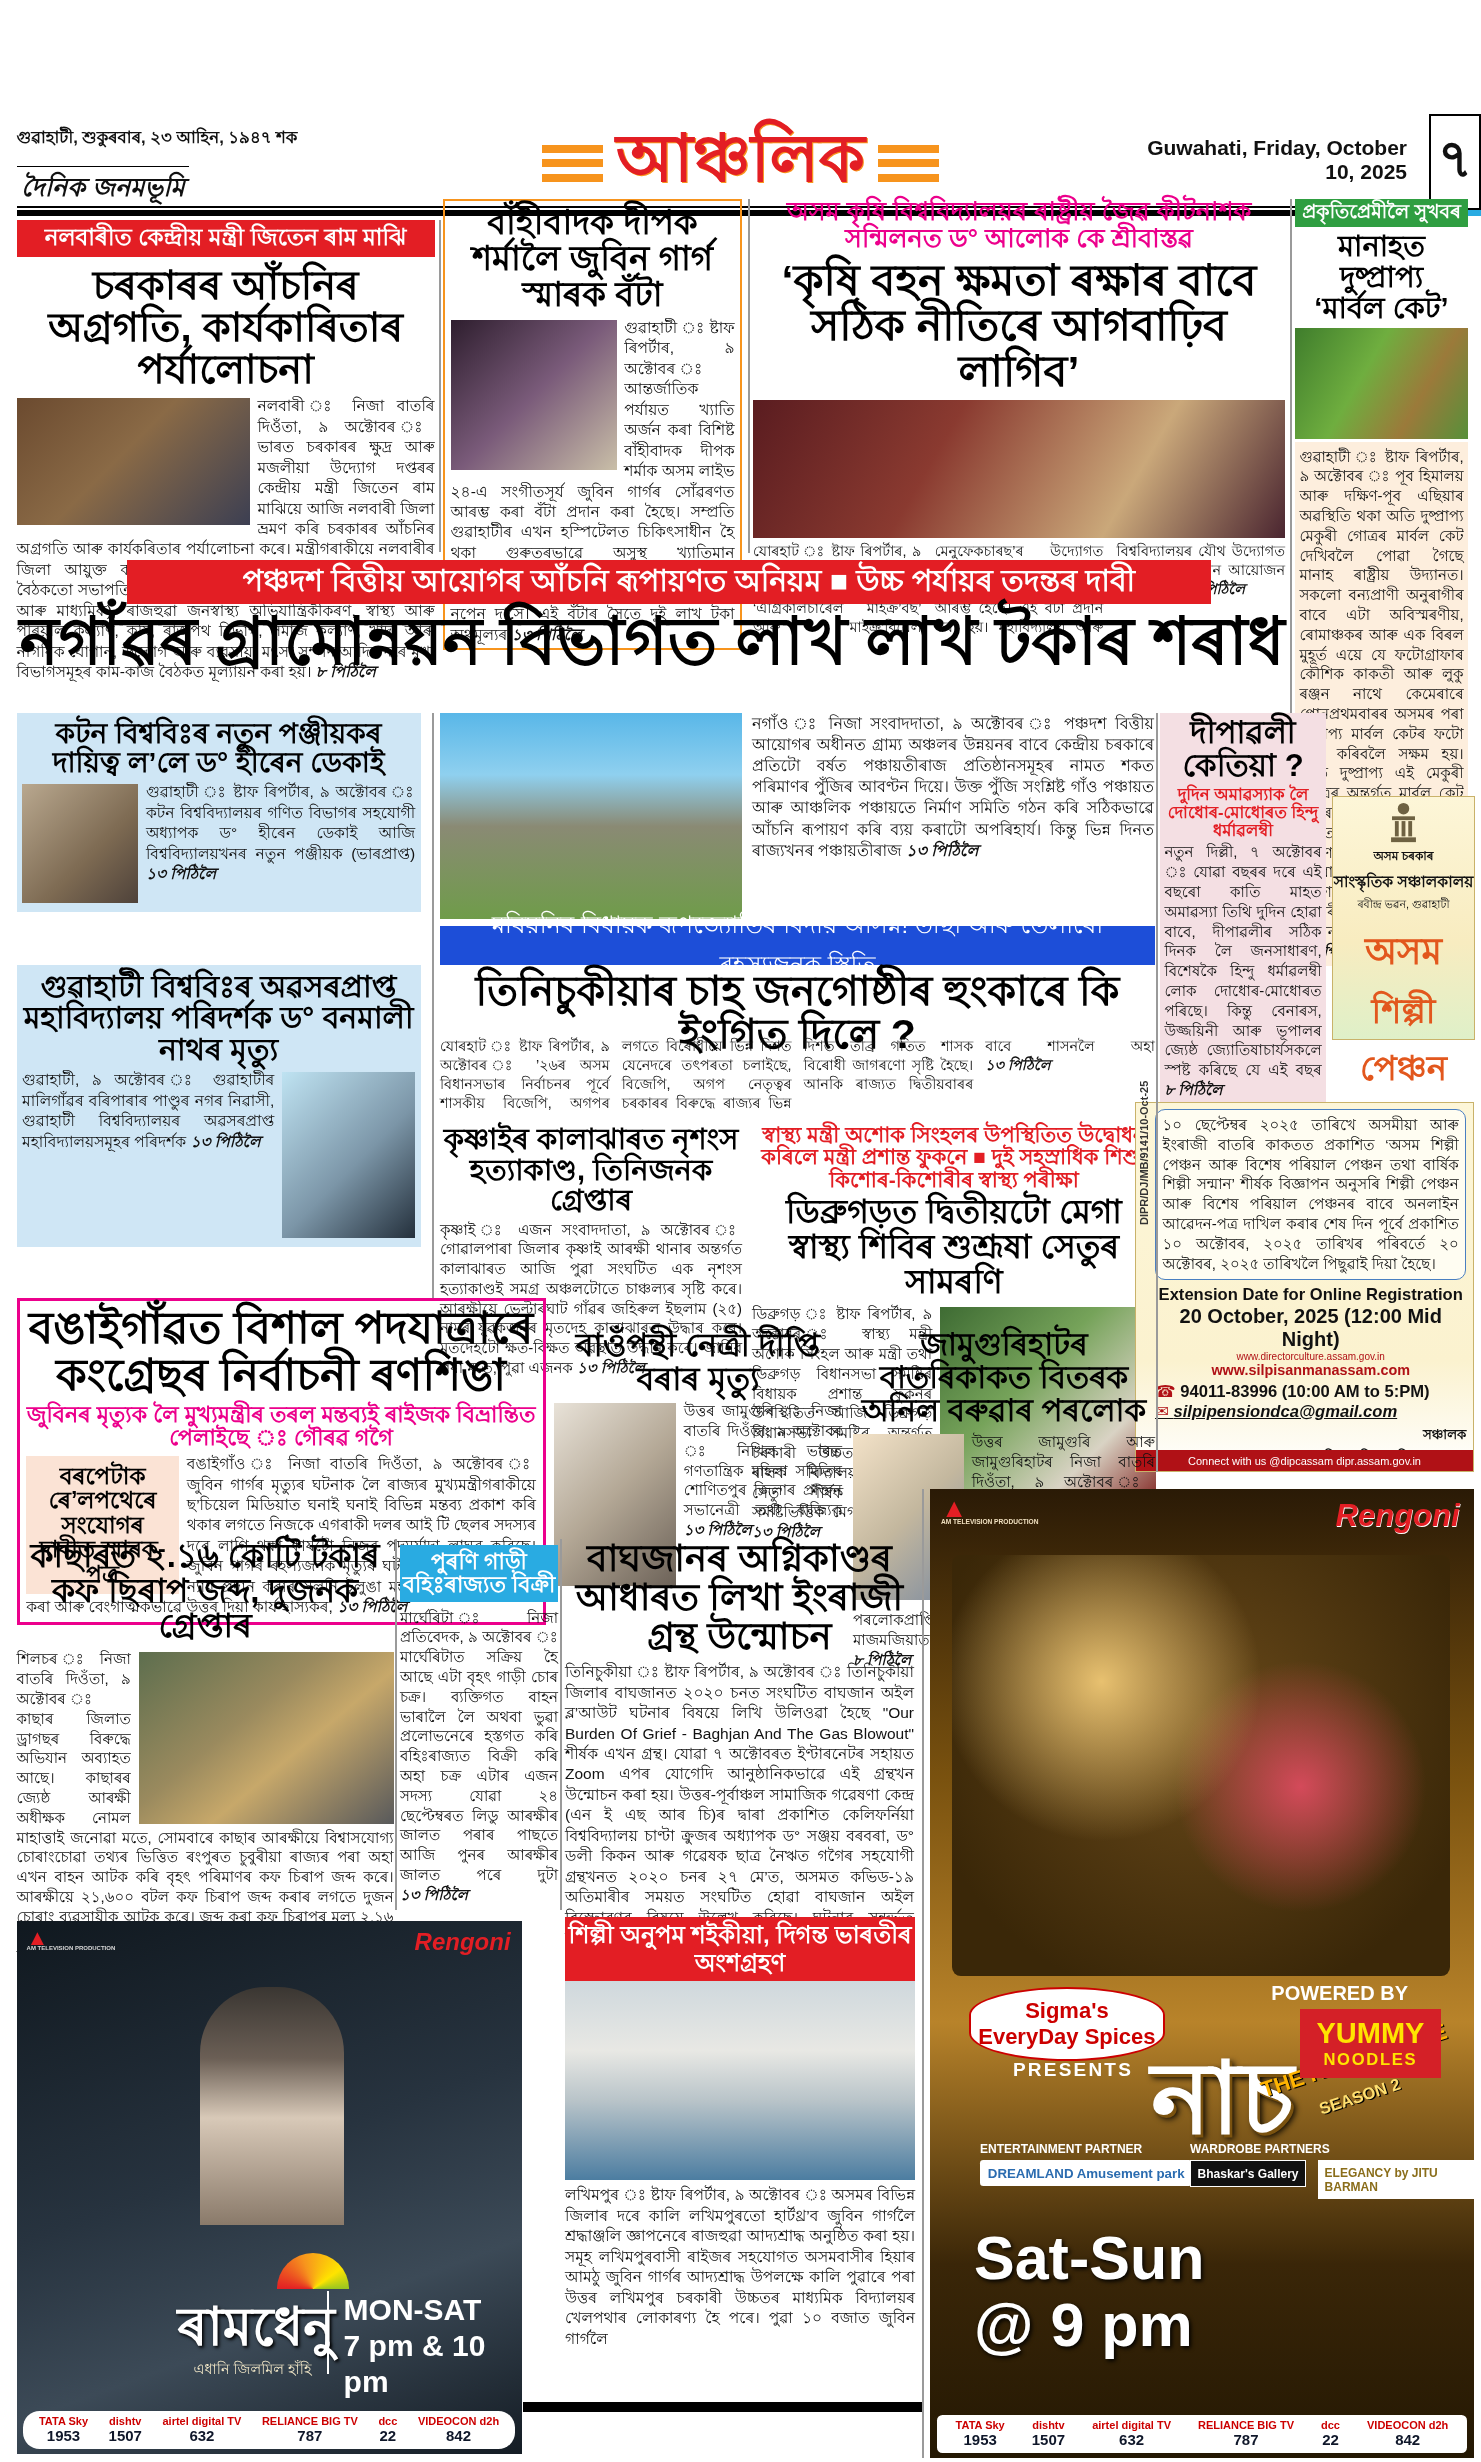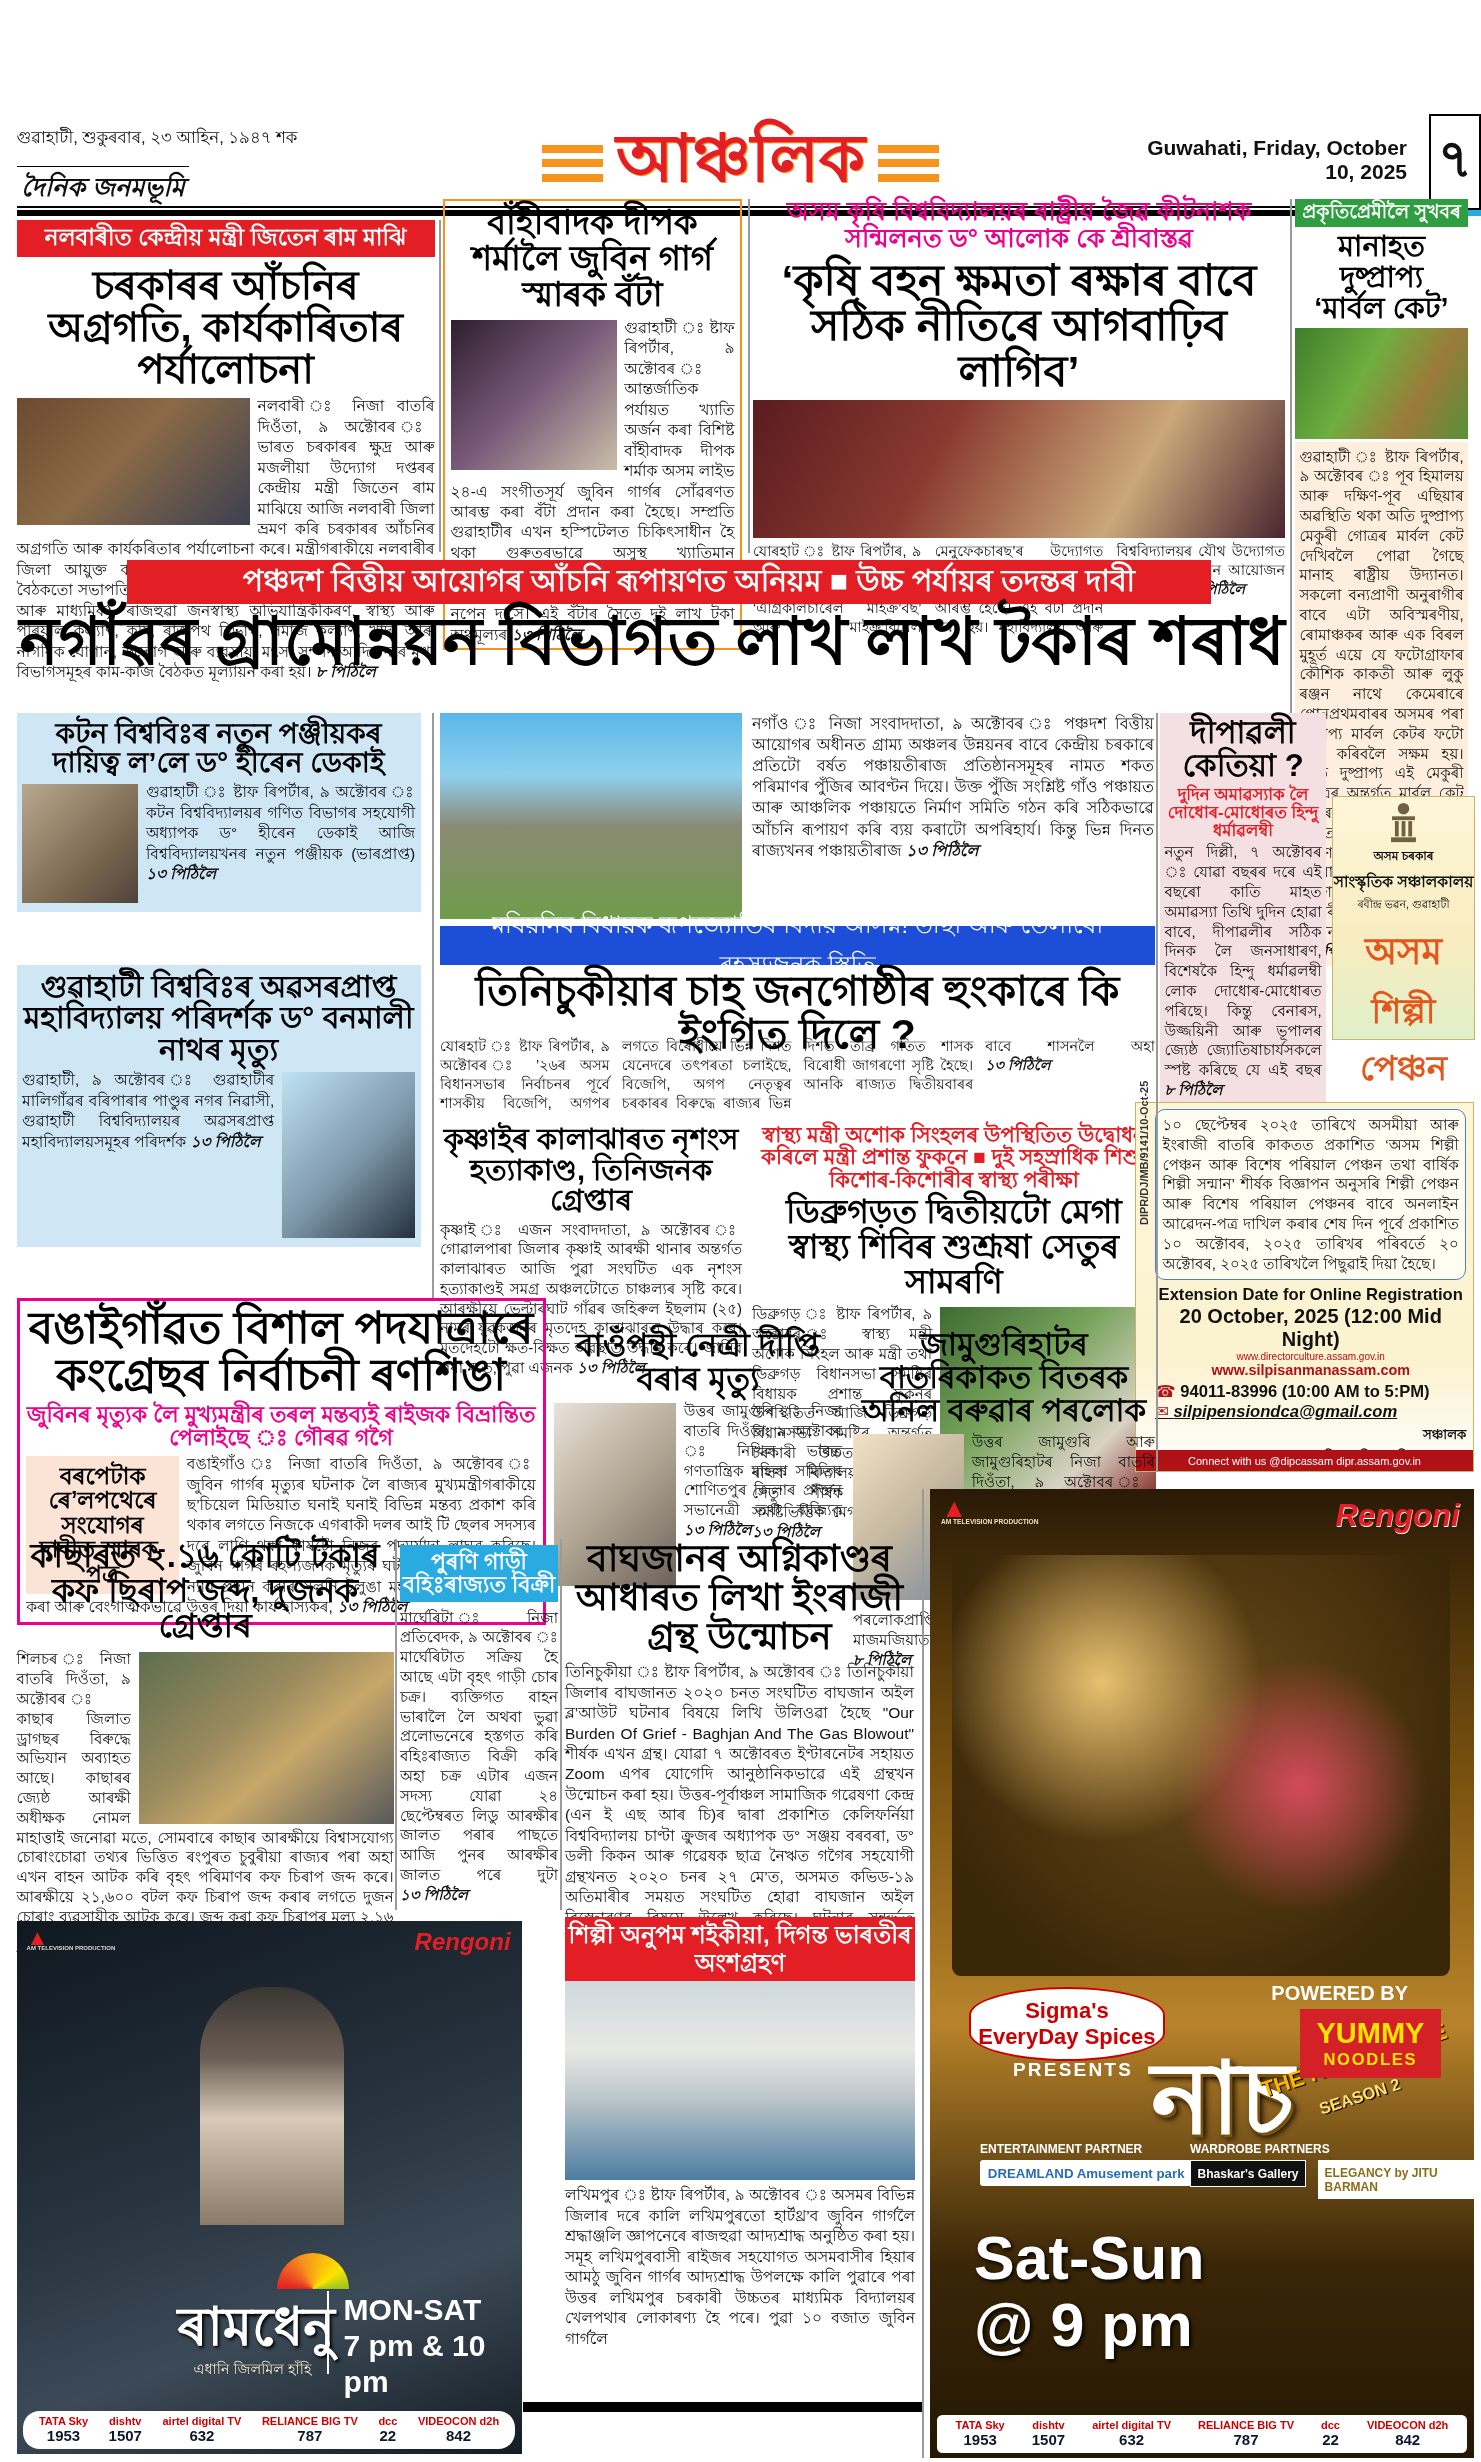--- a/index.html
+++ b/index.html
@@ -25,21 +25,21 @@
   .chnum{font-size:15px;font-weight:bold;color:#0f172a;}
   .floatL{float:left;margin:2.2px 7.8px 3.3px 0;}
   .floatR{float:right;margin:2.2px 0 3.3px 7.8px;}
   .clearfix::after{content:"";display:block;clear:both;}
 </style>
 </head>
 <body>
 
 <div id="page">
 
-  <div class="abs" style="left:16.6px;top:125px;width:343px;font-size:16.6px;font-weight:normal;">গুৱাহাটী, শুকুৰবাৰ, ২৩ আহিন, ১৯৪৭ শক</div>
+  <div class="abs" style="left:16.6px;top:125px;width:343px;font-size:16.6px;font-weight:bold;">গুৱাহাটী, শুকুৰবাৰ, ২৩ আহিন, ১৯৪৭ শক</div>
   <div class="abs" style="left:16.6px;top:166px;font-size:25.5px;font-weight:bold;font-style:italic;border-top:1.7px solid #000;border-bottom:1.7px solid #000;padding:1.1px 4.4px;">দৈনিক জনমভূমি</div>
 
   <div class="abs" style="left:0;top:108px;width:1481px;display:flex;justify-content:center;align-items:center;gap:13.3px;">
     <div style="width:61px;height:37px;background:repeating-linear-gradient(#f7941d 0 7.8px,#fff 7.8px 14.4px);"></div>
     <div style="font-size:66px;font-weight:bold;color:#e31e24;text-shadow:1.1px 1.1px 0 #f7941d;">আঞ্চলিক</div>
     <div style="width:61px;height:37px;background:repeating-linear-gradient(#f7941d 0 7.8px,#fff 7.8px 14.4px);"></div>
   </div>
 
   <div class="abs" style="left:1119px;top:136px;width:288px;font-size:21px;font-weight:bold;text-align:right;">Guwahati, Friday, October 10, 2025</div>
   <div class="abs" style="left:1437px;top:123px;width:49px;height:93px;background:#29abe2;"></div>

